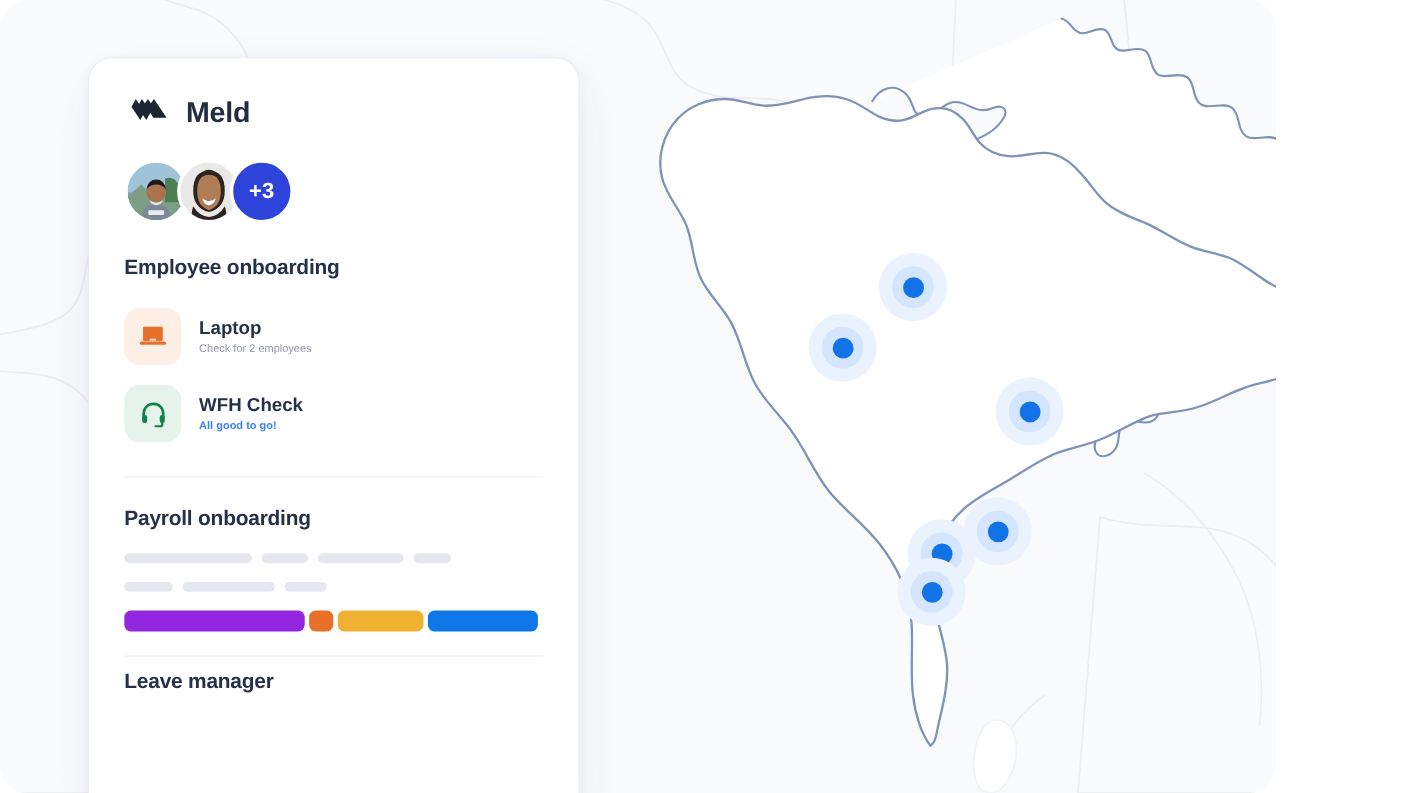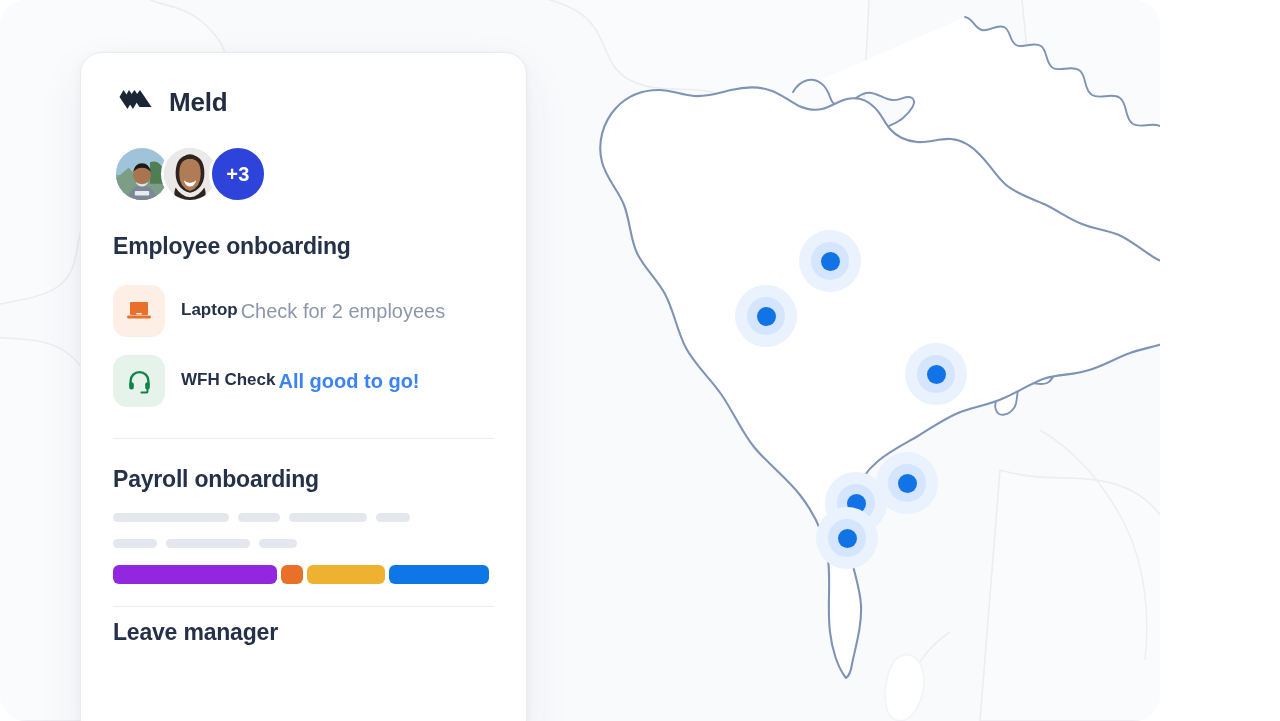--- a/index.html
+++ b/index.html
@@ -78,41 +78,41 @@
   .avatar:not(:first-child) { margin-left: -10px; }
   .avatar.more {
     background: #2e43da; color: #fff;
     display: flex; align-items: center; justify-content: center;
     font-size: 20px; font-weight: 600; letter-spacing: 0.3px;
   }
   .av-svg { position:absolute; inset:0; width:100%; height:100%; }
 
   
   .section-title {
-    font-size: 23px; font-weight: 700; color: #253149;
+    font-size: 19px; font-weight: 700; color: #253149;
     letter-spacing: -0.2px;
   }
   #onboarding-title { margin-top: 30px; }
 
   
   .task-list { margin-top: 16px; }
   .task {
     display: flex; align-items: center; gap: 16px;
     padding: 9px 0;
   }
   .task-icon {
     width: 52px; height: 52px; border-radius: 14px;
     display: flex; align-items: center; justify-content: center;
     flex: 0 0 auto;
   }
   .task-icon.laptop { background: #fdeee6; }
   .task-icon.wfh    { background: #e6f3ea; }
-  .task-text { display: flex; gap: 3px; }
+  .task-text { display: flex; flex-direction: column; gap: 3px; }
   .task-name { font-size: 17px; font-weight: 700; color: #253149; }
-  .task-sub  { font-size: 20px; color: #8d97aa; }
+  .task-sub  { font-size: 10px; color: #8d97aa; }
   .task-sub.ok { color: #3b82f6; font-weight: 700; }
 
   .divider { height: 1px; background: #eceef3; margin: 22px 0 0 0; }
 
   
   #payroll-title { margin-top: 27px; }
   .skel-rows { margin-top: 20px; }
   .skel-row { display: flex; align-items: center; gap: 9px; margin-bottom: 17px; }
   .skel {
     height: 9px; border-radius: 5px; background: #e4e7ed;

